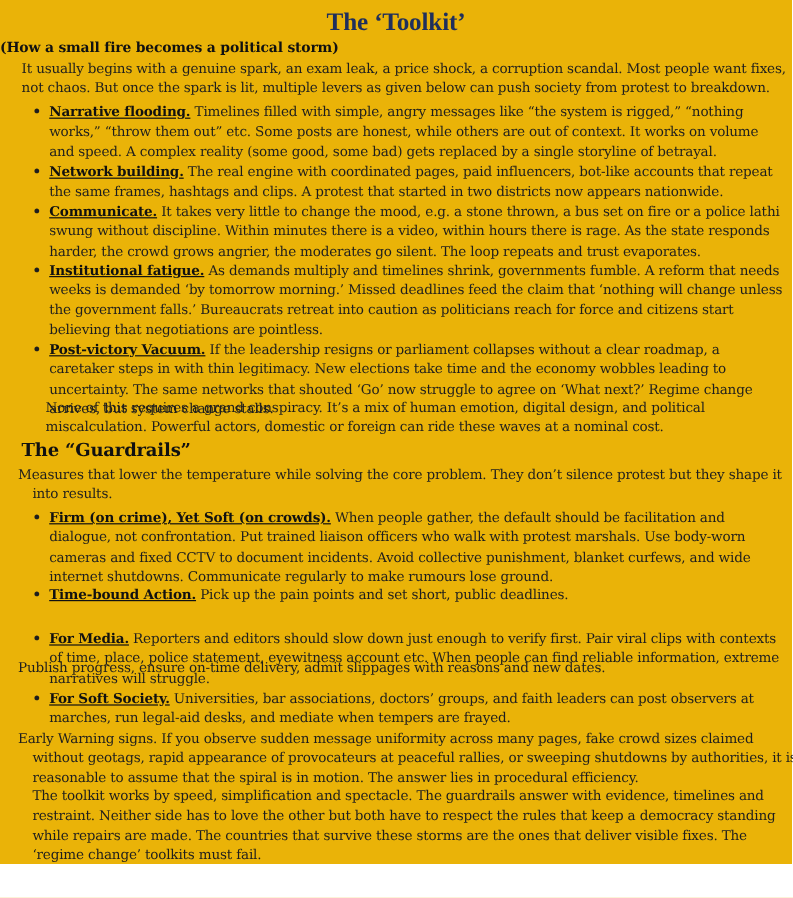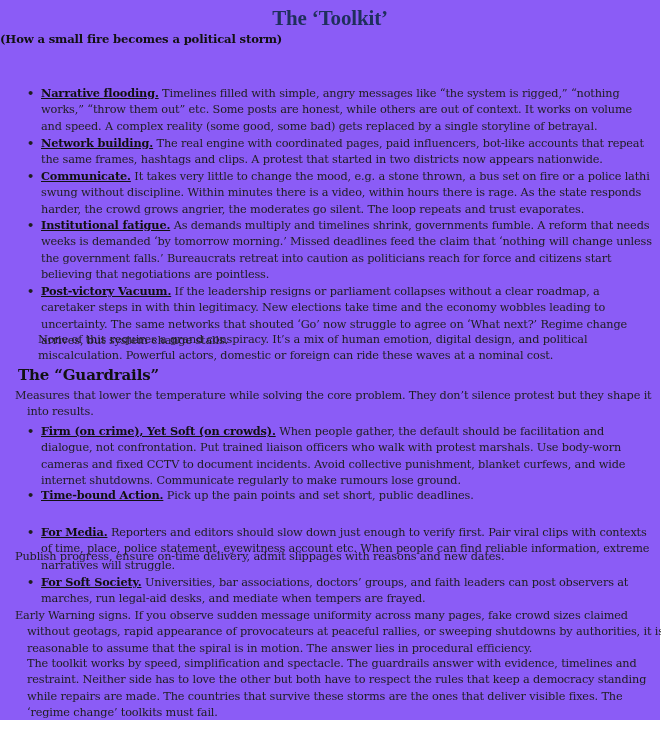--- a/index.html
+++ b/index.html
@@ -1,19 +1,19 @@
 <!DOCTYPE html>
 <html><head>
 <meta charset="utf-8">
 <style>
   html, body { margin:0; padding:0; background:#ffffff; }
   body { width:661px; height:748px; position:relative; overflow:hidden; }
   .box {
     position:absolute; left:0; top:0; width:660px; height:720px;
-    background:#8b5cf6; box-sizing:border-box;
+    background:#eab308; box-sizing:border-box;
     font-family:"DejaVu Serif", serif; color:#1e1e1e;
     font-size:11.3px; line-height:16.4px; letter-spacing:-0.15px;
   }
   .title {
     position:absolute; top:6px; left:0; width:660px; text-align:center;
     font-family:"Liberation Serif", serif; font-weight:bold; font-size:21px;
     color:#1f2f5c; line-height:24px;
   }
   .subtitle {
     position:absolute; top:31px; left:0; width:660px; text-align:left;
@@ -26,20 +26,21 @@
   b { font-weight:bold; color:#111;text-decoration:underline; }
   .h2 { position:absolute; left:18px; font-weight:bold; font-size:15px; color:#111; }
 </style>
 </head>
 <body>
 
 <div class="box">
   <div class="title">The ‘Toolkit’</div>
   <div class="subtitle">(How a small fire becomes a political storm)</div>
 
+  <div class="blk" style="top:50px; left:18px; width:638px;">It usually begins with a genuine spark, an exam leak, a price shock, a corruption scandal. Most people want fixes, not chaos. But once the spark is lit, multiple levers as given below can push society from protest to breakdown.</div>
 
   <div class="bul" style="top:85px;">
     <span class="dot">•</span>
     <b>Narrative flooding.</b><span> Timelines filled with simple, angry messages like “the system is rigged,” “nothing works,” “throw them out” etc.  Some posts are honest, while others are out of context. It works on volume and speed. A complex reality (some good, some bad) gets replaced by a single storyline of betrayal.</span>
   </div>
   <div class="bul" style="top:135px;">
     <span class="dot">•</span>
     <b>Network building.</b><span> The real engine with coordinated pages, paid influencers, bot-like accounts that repeat the same frames, hashtags and clips. A protest that started in two districts now appears nationwide.</span>
   </div>
   <div class="bul" style="top:168px;">

